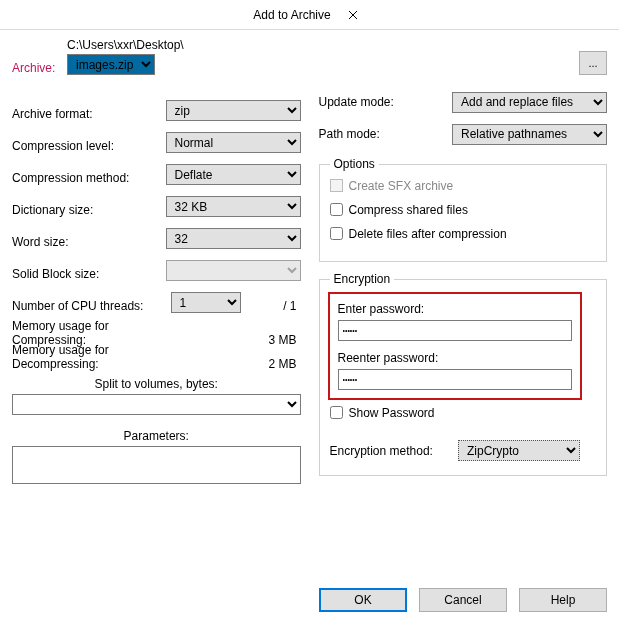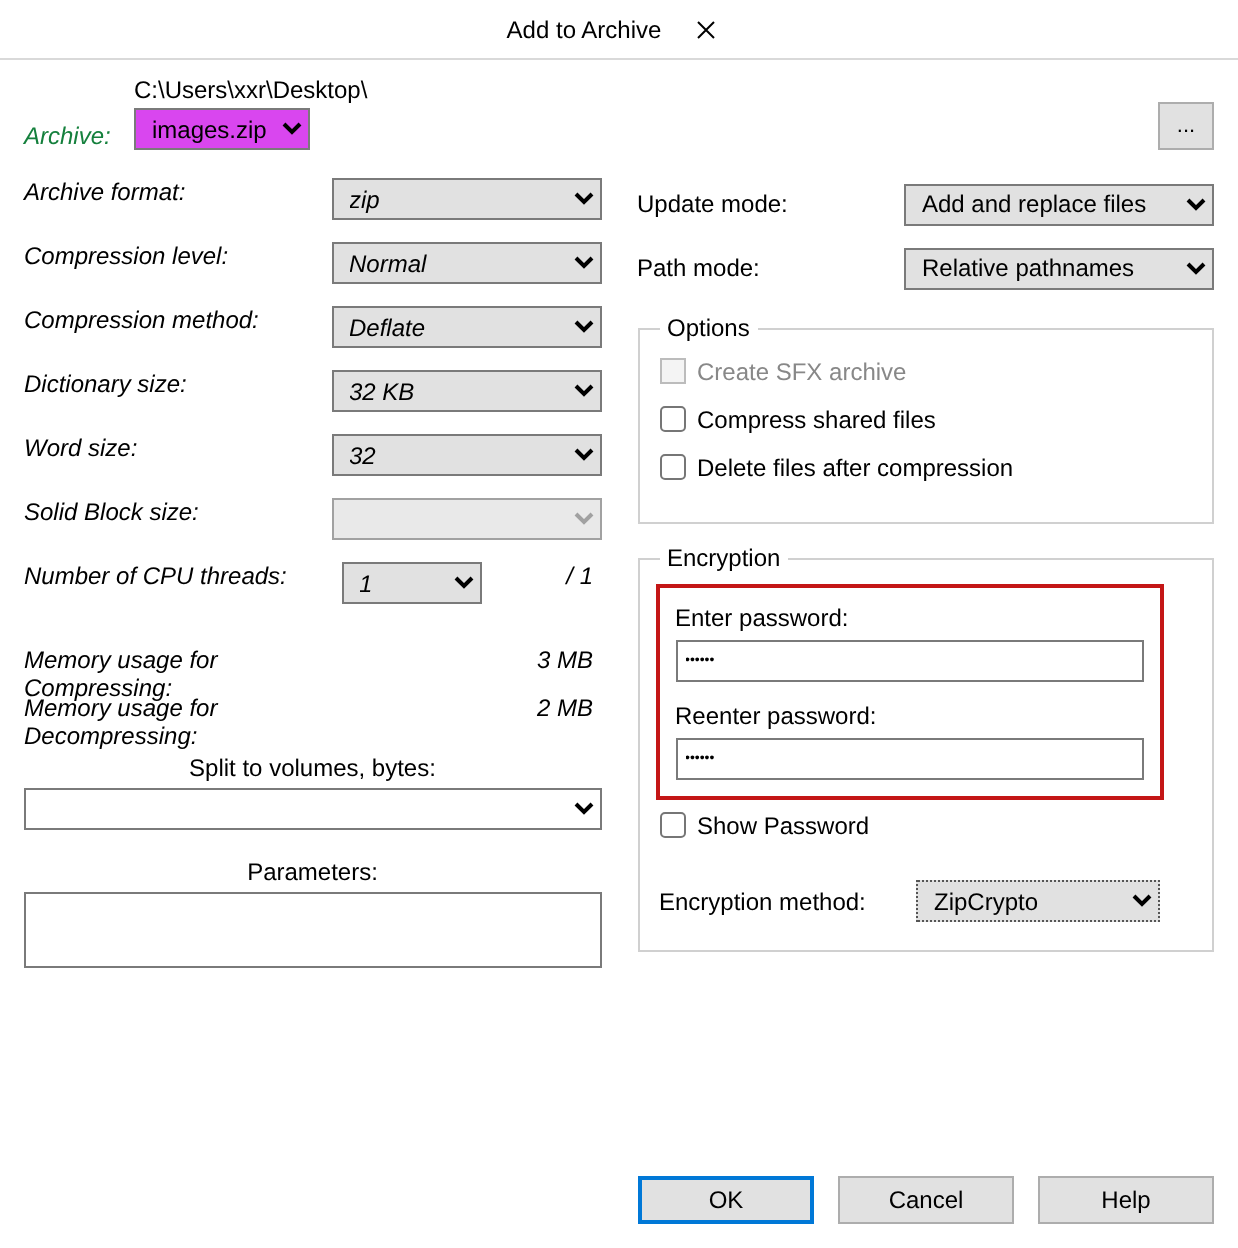--- a/index.html
+++ b/index.html
@@ -32,21 +32,21 @@
   }
   .close-btn svg { width: 10px; height: 10px; }
   .content {
     padding: 8px 12px 0 12px;
   }
   .row {
     display: flex;
     align-items: center;
     margin-bottom: 6px;
   }
-  .label-col { width: 180px; color: #15803d; font-style: italic; }
+  .label-col { width: 180px; color: #be185d; }
   .label-col.short { width: 55px; }
   .path-text { color: #000; padding-bottom: 2px; font-size: 12px; }
   .archive-row { align-items: flex-end; }
   select, input[type="text"] {
     font: inherit;
     border: 1px solid #7a7a7a;
     background: #fff;
     height: 21px;
     padding: 1px 4px;
   }
@@ -68,23 +68,22 @@
     font-size: 11px;
   }
   .two-col {
     display: flex;
     gap: 18px;
     margin-top: 14px;
   }
   .col-left, .col-right { flex: 1; }
   .form-row {
     display: flex;
-    align-items: flex-start;
+    align-items: flex-end;
     height: 32px;
-    font-style: italic;
   }
   .form-row .lbl { flex: 1; }
   .form-row select { width: 135px; }
   .form-row .val-right { width: 135px; text-align: right; padding-right: 4px; }
   .form-row .small-select { width: 70px; }
   .slash-total { margin-left: 10px; width: 50px; text-align: right; padding-right: 4px;}
   select:disabled, input:disabled { background: #e1e1e1; color: #7a7a7a; }
   .select-gray { background: #e1e1e1; }
   .readonly-row { height: 24px; }
   .stack-label { margin-top: 6px; margin-bottom: 3px; text-align: center; }
@@ -178,21 +177,21 @@
       </svg>
   </div>
 </div>
 
 <div class="content">
 
   <div class="row archive-row">
     <div class="label-col short">Archive:</div>
     <div style="flex:1">
       <div class="path-text">C:\Users\xxr\Desktop\</div>
-      <select class="archive-select" style="background:#d946ef">
+      <select class="archive-select" style="background:#0369a1">
         <option>images.zip</option>
       </select>
     </div>
     <button class="browse-btn">...</button>
   </div>
 
   <div class="two-col">
 
     <div class="col-left">
       <div class="form-row">

